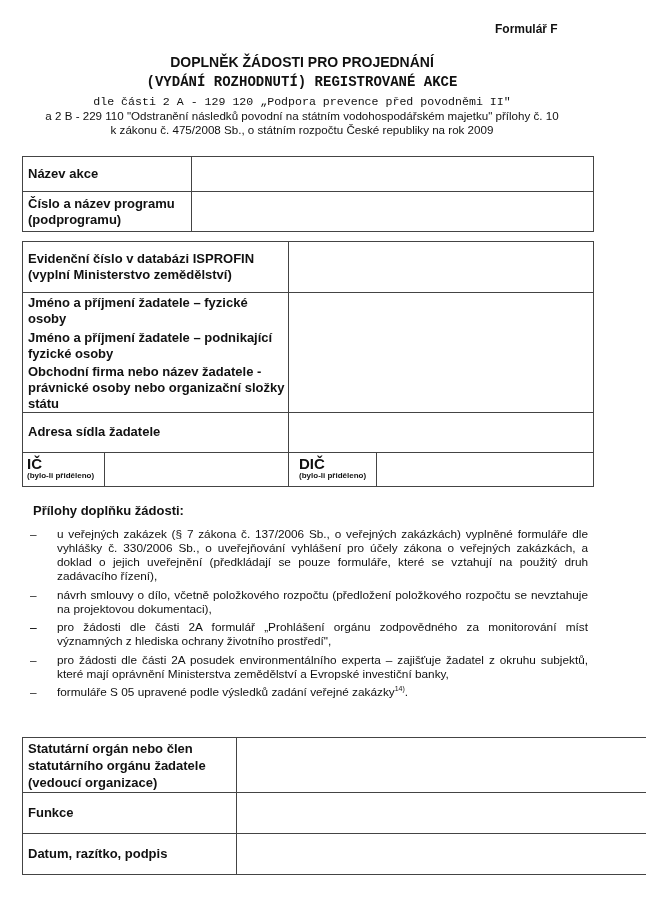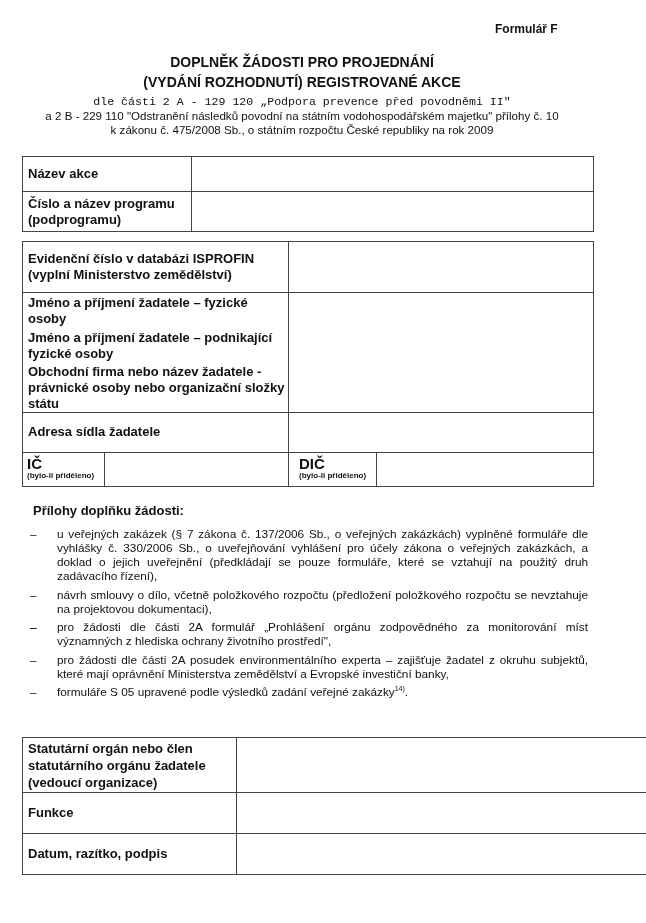--- a/index.html
+++ b/index.html
@@ -4,21 +4,21 @@
 <style>
   html, body { margin: 0; padding: 0; }
   body {
     width: 646px; height: 923px; background: #ffffff; position: relative;
     font-family: "Liberation Sans", sans-serif; color: #111; overflow: hidden;
   }
   .abs { position: absolute; }
   .form-id { left: 495px; top: 22px; font-size: 12px; font-weight: bold; }
   .title { left: 0; width: 604px; text-align: center; font-weight: bold; font-size: 14px; line-height: 19px; }
   .title1 { top: 53px; }
-  .title2 { top: 73px; }
+  .title2 { top: 73px; font-family: Liberation Mono, monospace; }
   .sub { left: 0; width: 604px; text-align: center; font-size: 11.6px; line-height: 14px; }
   .sub1 { top: 95px; font-family: Liberation Mono, monospace; }
   .sub2 { top: 109px; }
   .sub3 { top: 123px; }
 
   table.form {
     position: absolute; border-collapse: collapse; table-layout: fixed;
     font-size: 13px; font-weight: bold; line-height: 16px;
   }
   table.form td { border: 1.3px solid #444; padding: 0 0 0 5px; vertical-align: middle; }

